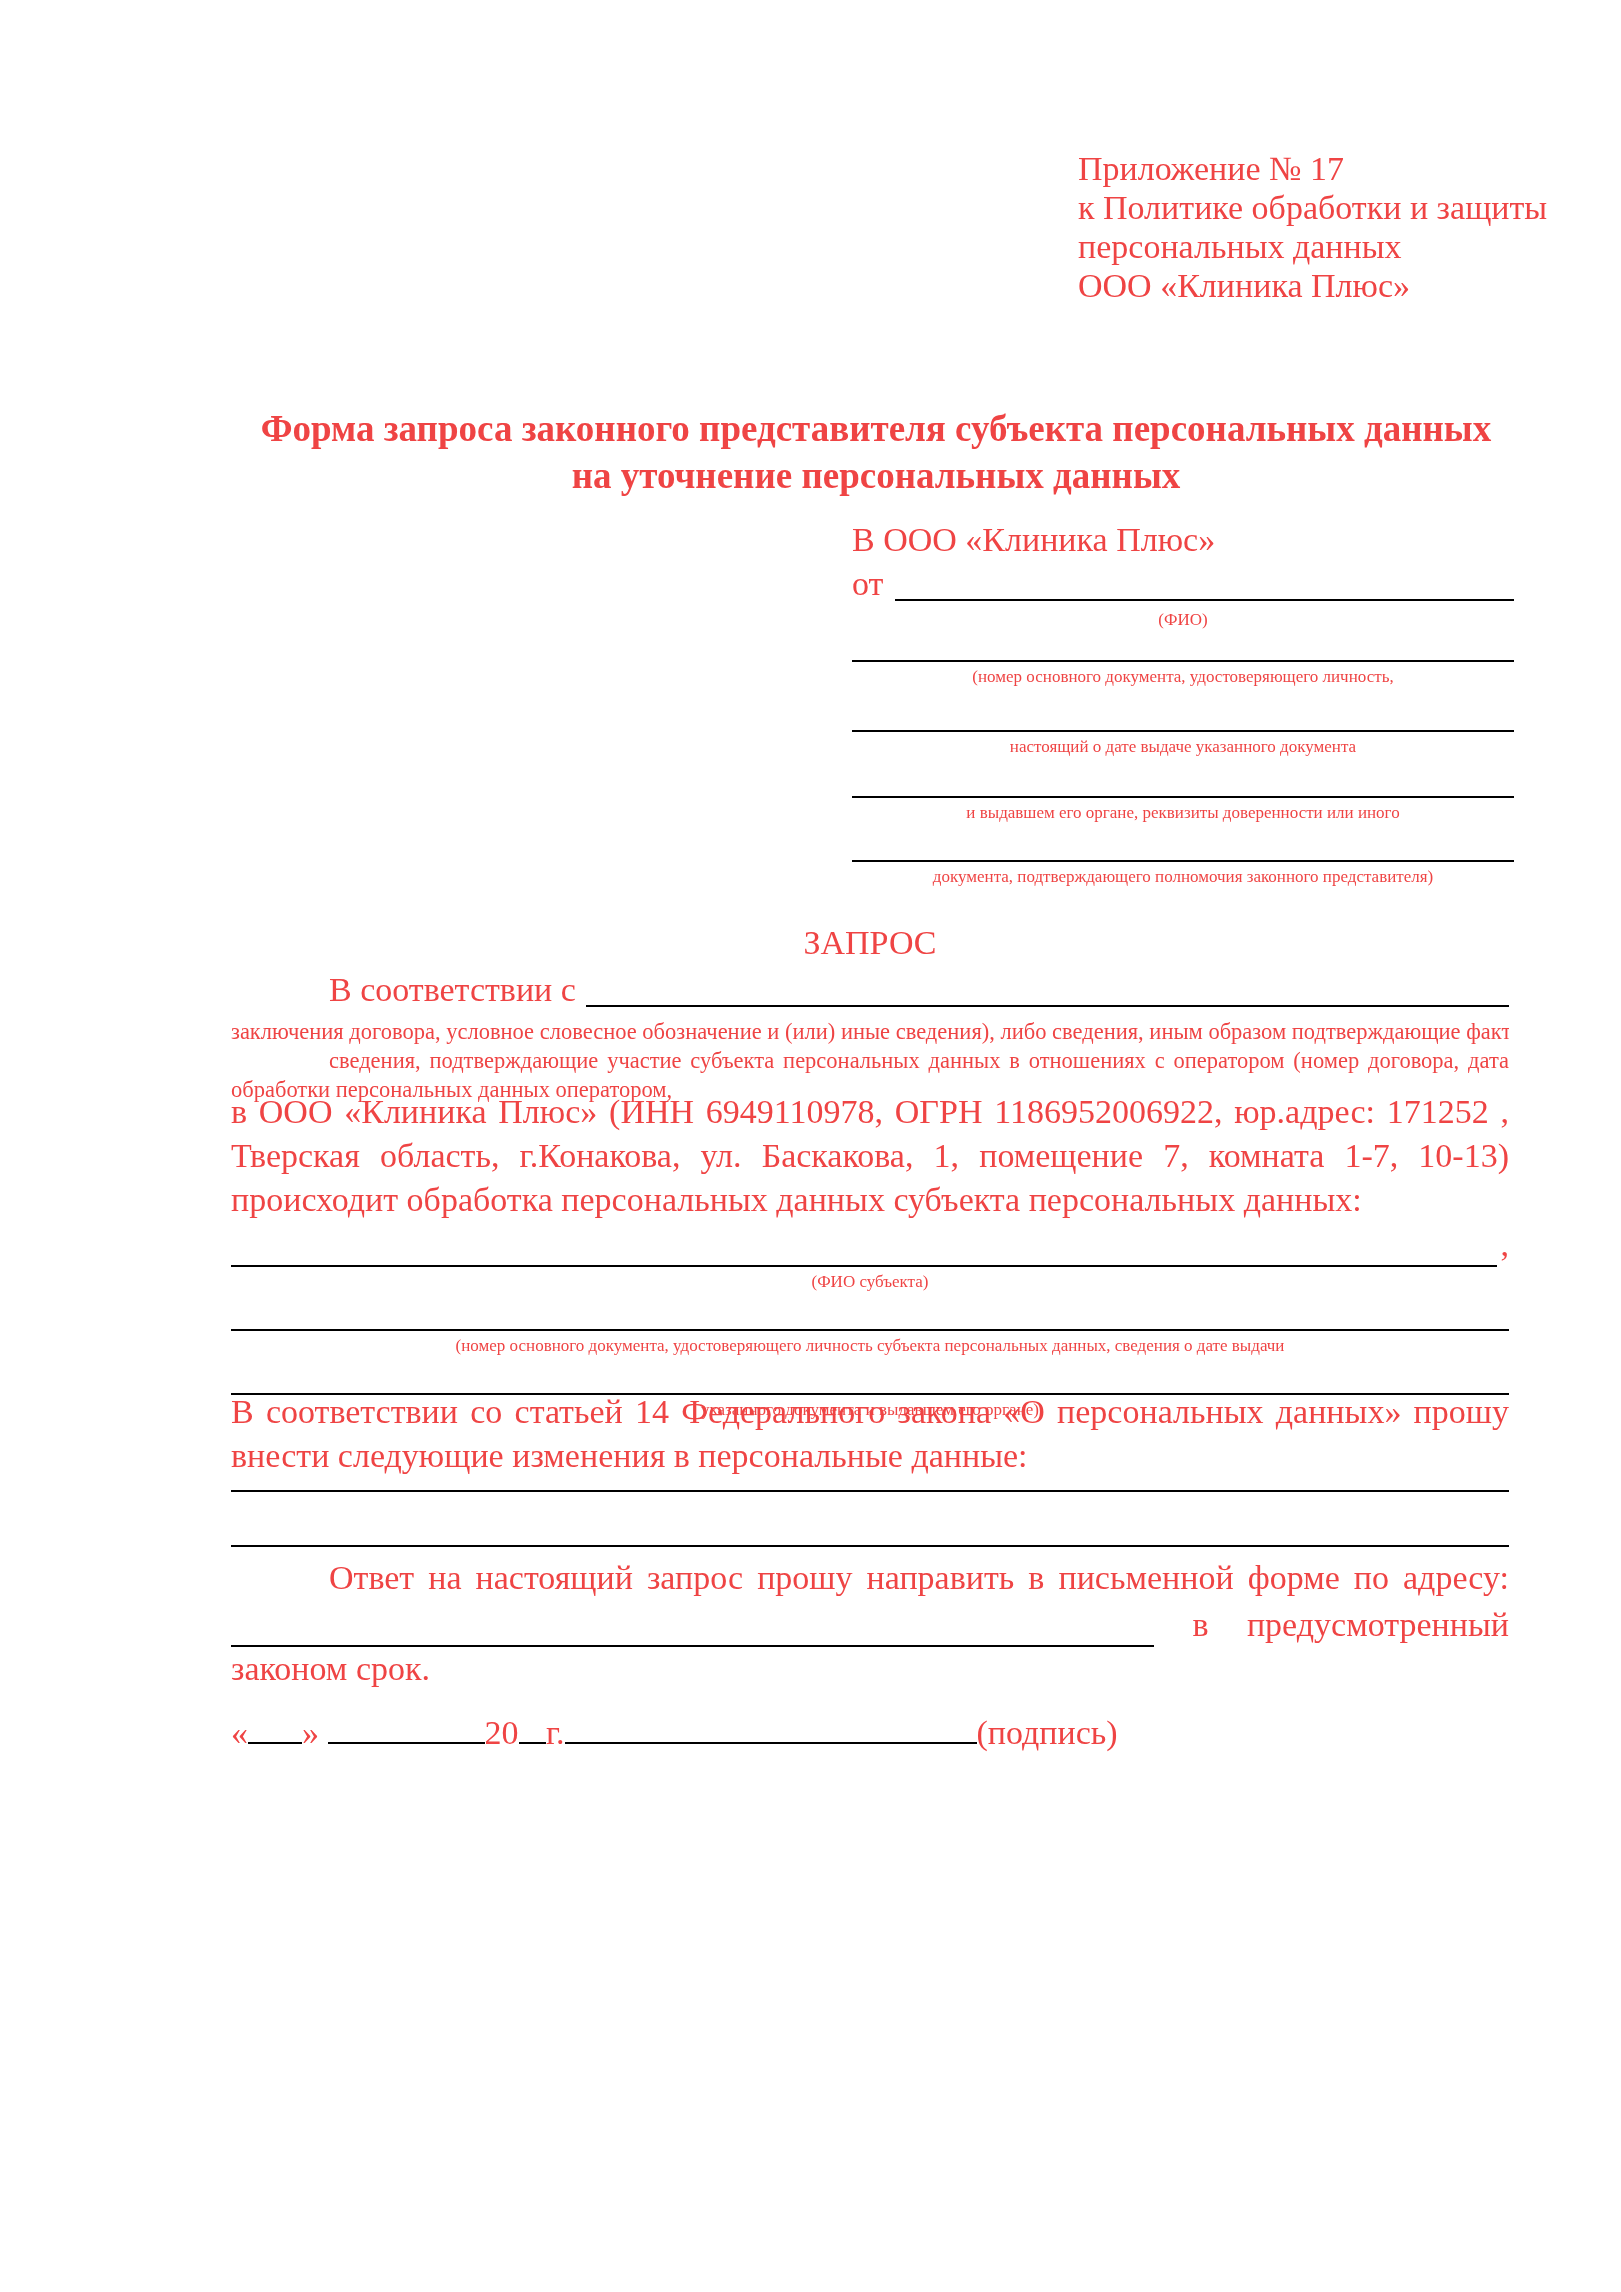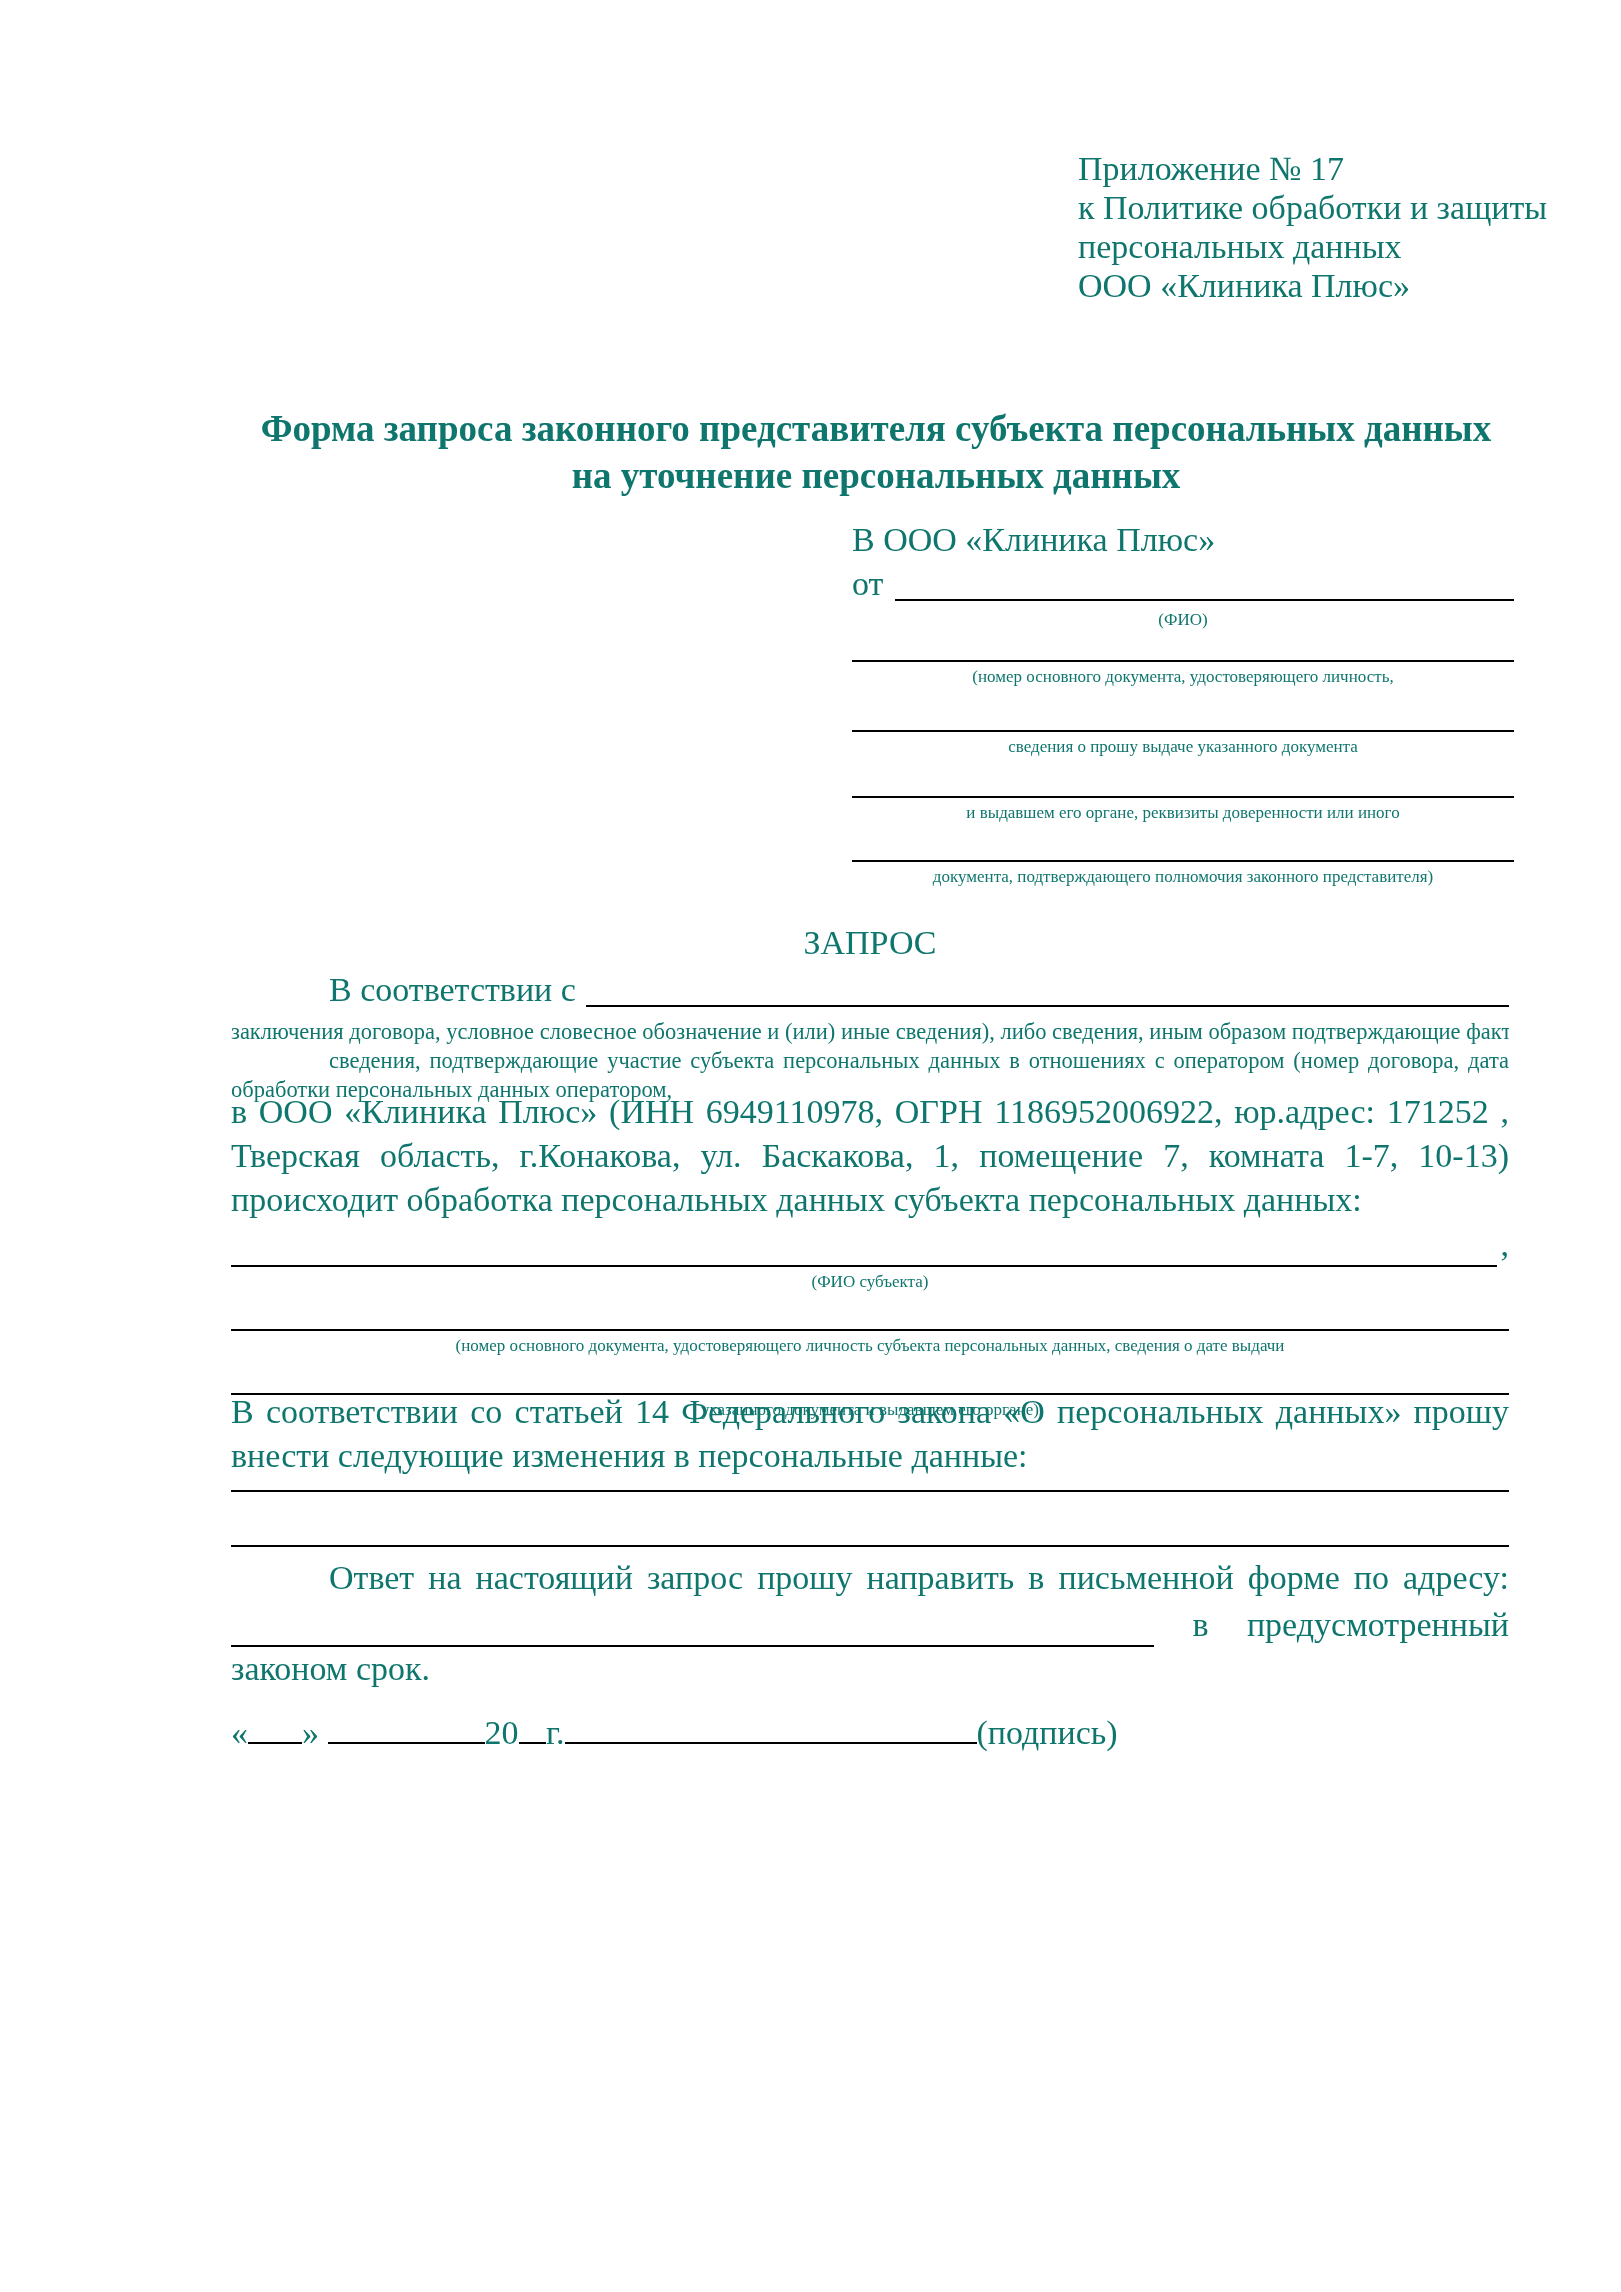--- a/index.html
+++ b/index.html
@@ -1,18 +1,18 @@
 <!DOCTYPE html>
 <html><head>
 <meta charset="utf-8">
 <style>
   html,body { margin:0; padding:0; background:#888; }
   .page {
     position:relative; width:1621px; height:2293px; background:#ffffff;
-    color:#0f766e; font-family:"Liberation Serif","DejaVu Serif",serif;
+    color:#ef4444; font-family:"Liberation Serif","DejaVu Serif",serif;
     font-size:34px; line-height:44px; margin:0 auto; overflow:hidden;
   }
   .abs { position:absolute; }
   
   .appendix { left:1078px; top:149px; line-height:39px; }
   
   .title { left:237px; top:405px; width:1278px; text-align:center; font-weight:bold; font-size:37px; line-height:47px; }
   
   .addressee { left:852px; top:518px; width:662px; }
   .from-row { display:flex; height:43px; }
@@ -70,21 +70,21 @@
       <span class="fill"></span>
     </div>
     <div class="small">(ФИО)</div>
 
     <div>
       <div class="blankline h26"></div>
       <div class="small">(номер основного документа, удостоверяющего личность,</div>
     </div>
     <div>
       <div class="blankline h40"></div>
-      <div class="small">сведения о прошу выдаче указанного документа</div>
+      <div class="small">настоящий о дате выдаче указанного документа</div>
     </div>
     <div>
       <div class="blankline"></div>
       <div class="small">и выдавшем его органе, реквизиты доверенности или иного</div>
     </div>
     <div>
       <div class="blankline h34"></div>
       <div class="small">документа, подтверждающего полномочия законного представителя)</div>
     </div>
   </div>

